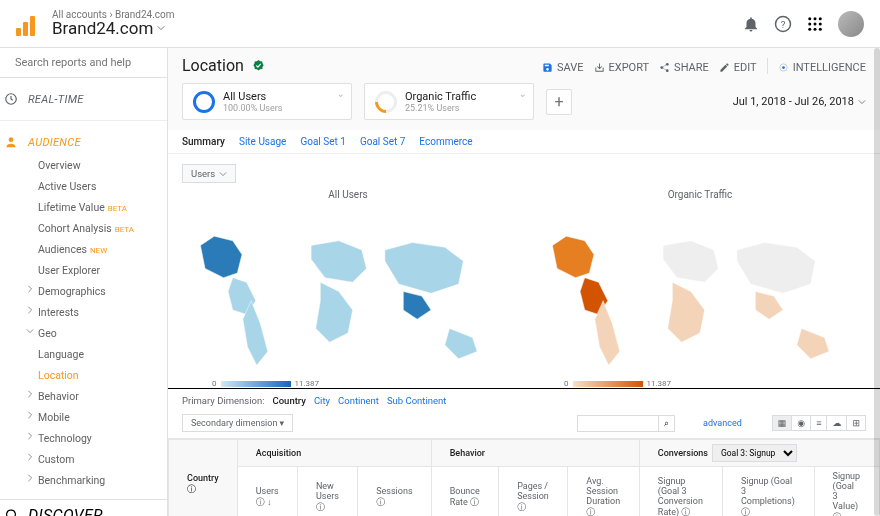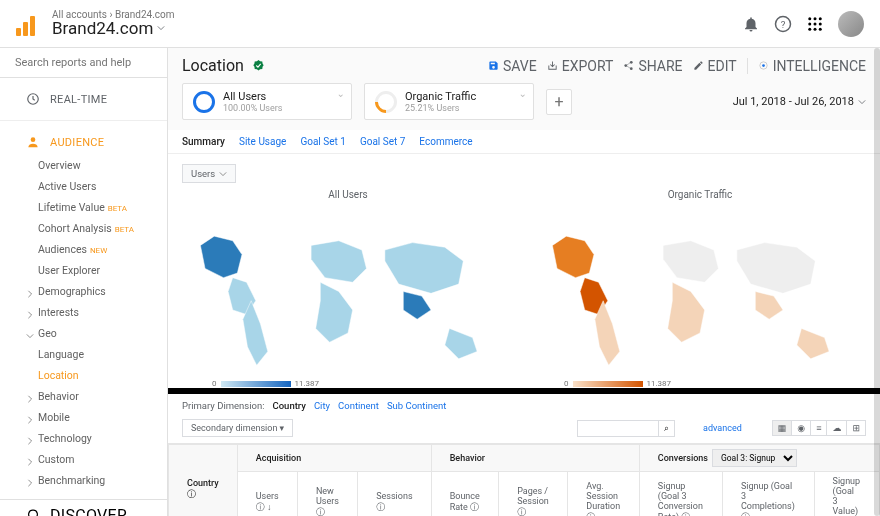--- a/index.html
+++ b/index.html
@@ -12,34 +12,34 @@
 .account-name { display:flex; align-items:center; font-size:17px; color:#212121; margin-top:-2px; }
 .account-block { flex:1; }
 .top-icons { display:flex; align-items:center; gap:14px; }
 .top-icons .ico { width:18px; height:18px; color:#5f6368; cursor:pointer; }
 .avatar { width:26px; height:26px; border-radius:50%; background:linear-gradient(135deg,#bbb,#888); }
 .layout { display:flex; height:calc(100% - 48px); }
 .sidebar { width:168px; border-right:1px solid #e0e0e0; display:flex; flex-direction:column; overflow:hidden; }
 .search-row { display:flex; align-items:center; padding:8px 12px; border-bottom:1px solid #e0e0e0; gap:8px;justify-content:flex-end; }
 .search-row input { border:none; outline:none; font-size:11px; flex:1; color:#757575; }
 .nav-section { padding:8px 0; font-size:11px; color:#5f6368; }
-.nav-head { display:flex; align-items:center; gap:10px; padding:6px 26px; text-transform:uppercase; letter-spacing:.3px; cursor:pointer; }
+.nav-head { display:flex; align-items:center; gap:10px; padding:6px 4px; text-transform:uppercase; letter-spacing:.3px; cursor:pointer;font-style:italic; }
 .nav-head.active { color:#f7981d; }
 .nav-head .ico { width:14px; height:14px; }
 .sub { padding:4px 0 4px 38px; font-size:10.5px; color:#616161; cursor:pointer; white-space:nowrap; }
 .sub.sel { color:#f7981d; }
 .sub .badge { font-size:8px; color:#f7981d; margin-left:3px; }
-.sub-group { display:flex; align-items:flex-end; padding:4px 0 4px 26px; font-size:10.5px; color:#616161; cursor:pointer; gap:4px; }
+.sub-group { display:flex; align-items:flex-start; padding:4px 0 4px 26px; font-size:10.5px; color:#616161; cursor:pointer; gap:4px; }
 .chev { width:8px; height:8px; }
 .sidebar-bottom { margin-top:auto; border-top:1px solid #e0e0e0; }
 .main { flex:1; background:#fafafa; overflow:hidden; display:flex; flex-direction:column; }
 .main-head { display:flex; align-items:center; padding:8px 14px; gap:8px; }
 .main-head h1 { font-size:16px; font-weight:400; color:#212121; }
 .verify { width:13px; height:13px; color:#0b8043; }
-.head-actions { margin-left:auto; display:flex; align-items:flex-start; gap:10px; font-size:14px; color:#5f6368; }
+.head-actions { margin-left:auto; display:flex; align-items:flex-end; gap:10px; font-size:11px; color:#5f6368; }
 .head-actions .act { display:flex; align-items:center; gap:4px; cursor:pointer; }
 .seg-row { display:flex; gap:12px; padding:0 14px 10px; align-items:center; }
 .seg { background:#fff; border:1px solid #e0e0e0; border-radius:2px; padding:6px 10px; width:170px; display:flex; align-items:center; gap:8px; position:relative; }
 .seg-ring { width:22px; height:22px; border-radius:50%; border:3px solid; }
 .seg-info .t { font-size:11px; color:#212121; }
 .seg-info .s { font-size:9px; color:#9e9e9e; }
 .seg-add { width:26px; height:26px; border:1px solid #e0e0e0; border-radius:2px; background:#fff; font-size:16px; color:#757575; display:flex; align-items:center; justify-content:center; cursor:pointer; }
 .date-range { margin-left:auto; font-size:11px; color:#212121; display:flex; align-items:center; gap:4px; cursor:pointer; }
 .tabs { display:flex; border-bottom:1px solid #e0e0e0; padding:0 14px; font-size:10.5px; background:#fff; }
 .tabs .tab { padding:6px 10px; color:#5f6368; cursor:pointer; }
@@ -49,21 +49,21 @@
 .subtabs .st.active { color:#212121; font-weight:500; }
 .canvas { background:#fff; margin:0; padding:8px 14px 0; }
 .users-btn { display:inline-flex; align-items:center; gap:4px; border:1px solid #dadce0; font-size:9.5px; padding:3px 8px; color:#5f6368; cursor:pointer; background:#f8f9fa; }
 .maps { display:flex; gap:20px; margin-top:6px; }
 .map-col { flex:1; }
 .map-title { text-align:center; font-size:10px; color:#5f6368; margin-bottom:4px; }
 .map-box { height:175px; position:relative; display:flex; align-items:center; justify-content:center; }
 .map-svg { width:100%; height:100%; }
 .legend { display:flex; align-items:center; gap:4px; font-size:8px; color:#757575; padding-left:30px; }
 .legend-bar { width:70px; height:6px; }
-.dim-row { font-size:9.5px; color:#5f6368; padding:6px 14px 4px; background:#fff; border-top:6px solid #000000; display:flex; gap:8px; align-items:center;}
+.dim-row { font-size:9.5px; color:#5f6368; padding:6px 14px 4px; background:#fff; border-top:1px solid #000000; display:flex; gap:8px; align-items:center;}
 .dim-row .d { color:#1a73e8; cursor:pointer; }
 .dim-row .d.active { color:#212121; font-weight:500; }
 .ctrl-row { display:flex; align-items:center; padding:4px 14px 6px; gap:22px; background:#fff; border-bottom:1px solid #e5e5e5; }
 .sec-dim { border:1px solid #dadce0; font-size:9px; padding:3px 8px; color:#5f6368; background:#fff; cursor:pointer; }
 .ctrl-row .spacer { flex:1; }
 .search-box { display:flex; border:1px solid #dadce0; }
 .search-box input { border:none; outline:none; width:80px; font-size:9px; padding:2px 4px; }
 .search-box .btn { border-left:1px solid #dadce0; padding:2px 5px; font-size:9px; cursor:pointer; }
 .adv { font-size:9px; color:#1a73e8; margin-left:6px; cursor:pointer; }
 .view-btns { display:flex; border:1px solid #dadce0; margin-left:8px; }

